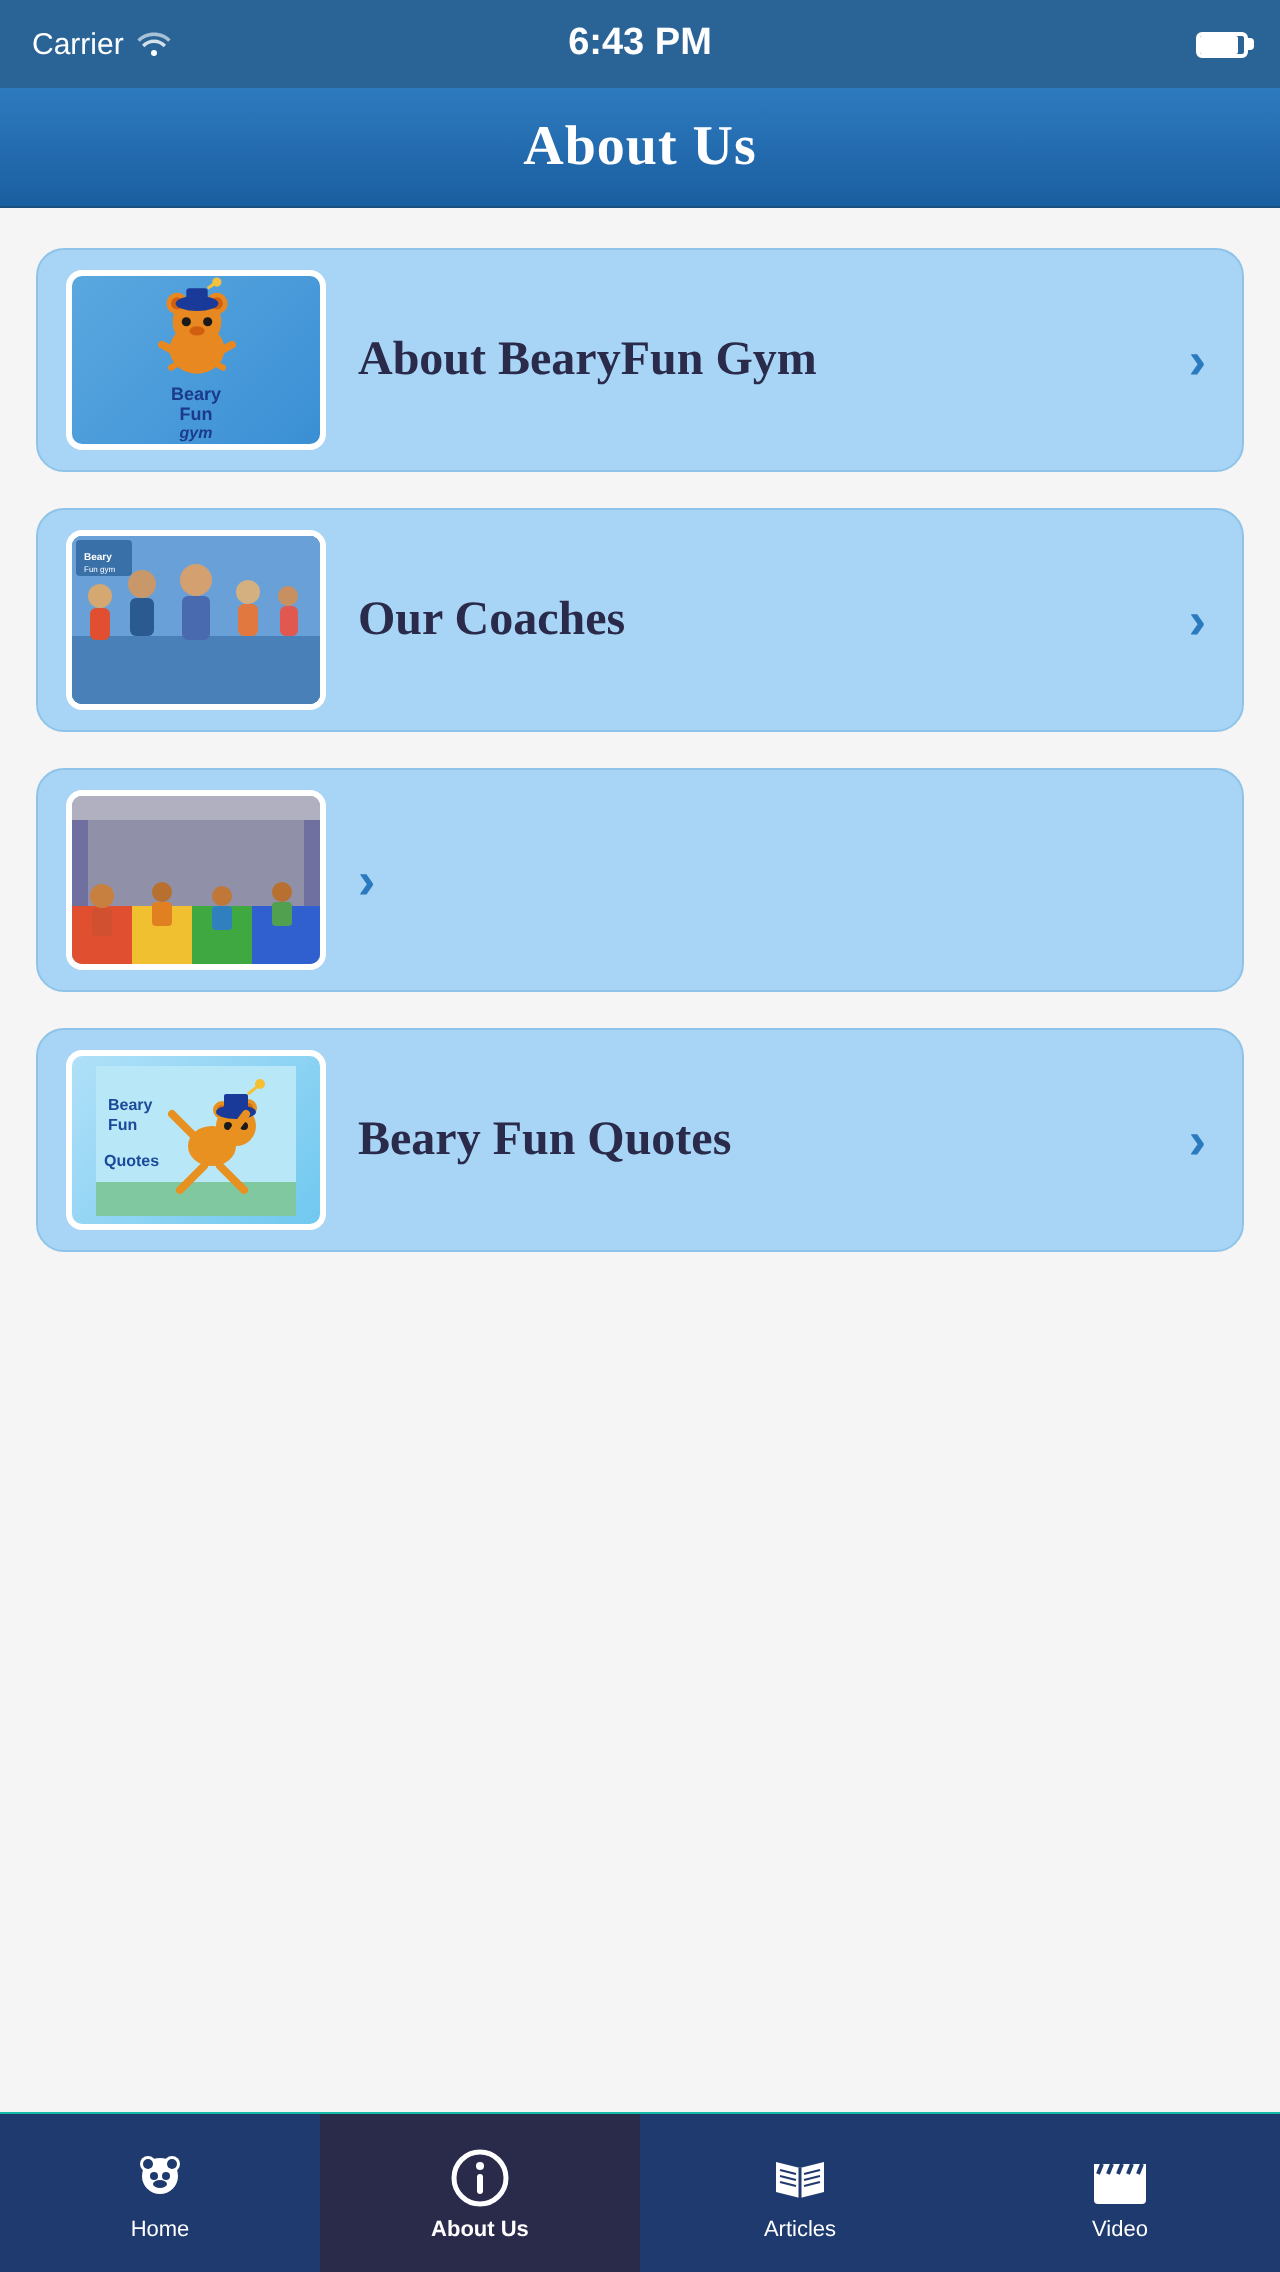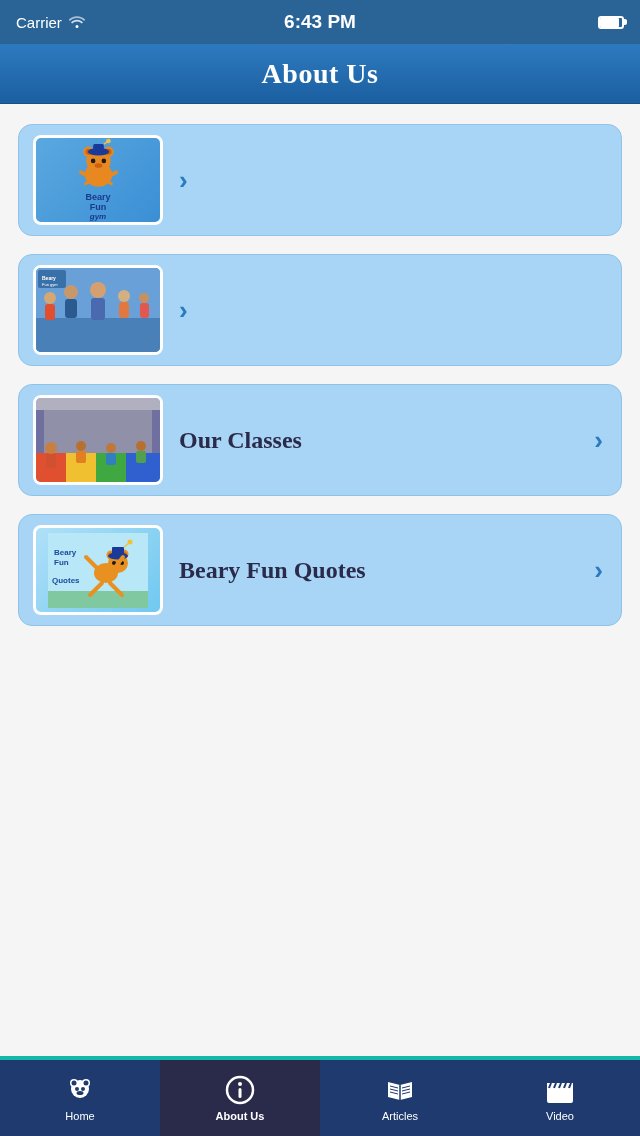--- a/index.html
+++ b/index.html
@@ -182,21 +182,21 @@
 
     
     .tab-bar {
       position: absolute;
       bottom: 0;
       width: 100%;
       height: 80px;
       background: #1e3a6e;
       display: flex;
       align-items: stretch;
-      border-top: 4px solid #14b8a6;
+      border-top: 1px solid #14b8a6;
     }
     .tab-item {
       flex: 1;
       display: flex;
       flex-direction: column;
       align-items: center;
       justify-content: center;
       gap: 4px;
       cursor: pointer;
       padding: 8px 4px;
@@ -278,20 +278,21 @@
           <line x1="35" y1="50" x2="52" y2="60" stroke="#e88820" stroke-width="4" stroke-linecap="round"></line>
           <line x1="35" y1="50" x2="18" y2="60" stroke="#e88820" stroke-width="4" stroke-linecap="round"></line>
         </svg>
         <div style="margin-top:2px; font-size:9px; color:#1a3a8a; font-weight:900; line-height:1.1;">
           <div>Beary</div>
           <div>Fun</div>
           <div style="font-style:italic; font-size:8px;">gym</div>
         </div>
       </div>
     </div>
+    <span class="menu-label">About BearyFun Gym</span>
     <span class="menu-chevron">›</span>
   </div>
 
   <div class="menu-item">
     <div class="menu-thumb thumb-2">
       <div class="coaches-photo">
 
         <svg width="124" height="84" viewBox="0 0 124 84" xmlns="http://www.w3.org/2000/svg">
 
           <rect width="124" height="84" fill="#5a90c8"></rect>
@@ -314,20 +315,21 @@
           <rect x="9" y="36" width="10" height="16" rx="3" fill="#e05030"></rect>
 
           <circle cx="88" cy="28" r="6" fill="#d4b080"></circle>
           <rect x="83" y="34" width="10" height="16" rx="3" fill="#e07840"></rect>
 
           <circle cx="108" cy="30" r="5" fill="#c89060"></circle>
           <rect x="104" y="35" width="9" height="15" rx="3" fill="#e05850"></rect>
         </svg>
       </div>
     </div>
+    <span class="menu-label">Our Coaches</span>
     <span class="menu-chevron">›</span>
   </div>
 
   <div class="menu-item">
     <div class="menu-thumb thumb-3">
       <svg width="124" height="84" viewBox="0 0 124 84" xmlns="http://www.w3.org/2000/svg">
 
         <rect width="124" height="84" fill="#9090a8"></rect>
 
         <rect width="124" height="12" fill="#b0b0c0"></rect>
@@ -343,21 +345,20 @@
         <rect x="40" y="53" width="10" height="12" rx="2" fill="#e08020"></rect>
         <circle cx="75" cy="50" r="5" fill="#c07838"></circle>
         <rect x="70" y="55" width="10" height="12" rx="2" fill="#3080c0"></rect>
         <circle cx="105" cy="48" r="5" fill="#b87030"></circle>
         <rect x="100" y="53" width="10" height="12" rx="2" fill="#50a050"></rect>
 
         <rect x="0" y="12" width="8" height="43" fill="#7070a0"></rect>
         <rect x="116" y="12" width="8" height="43" fill="#7070a0"></rect>
       </svg>
     </div>
-    <span class="menu-label">Our Classes</span>
     <span class="menu-chevron">›</span>
   </div>
 
   <div class="menu-item">
     <div class="menu-thumb thumb-4">
       <div class="quotes-inner">
         <svg width="100" height="75" viewBox="0 0 100 75" xmlns="http://www.w3.org/2000/svg">
 
           <rect width="100" height="75" fill="#b8e8f8"></rect>
 

